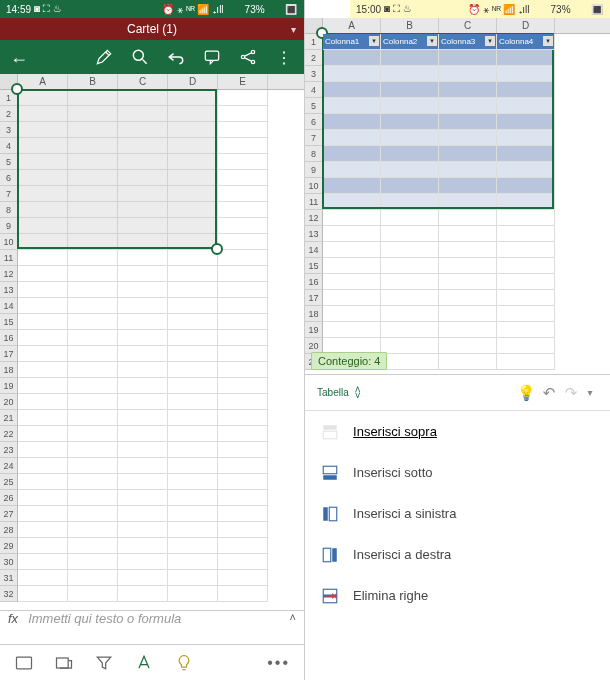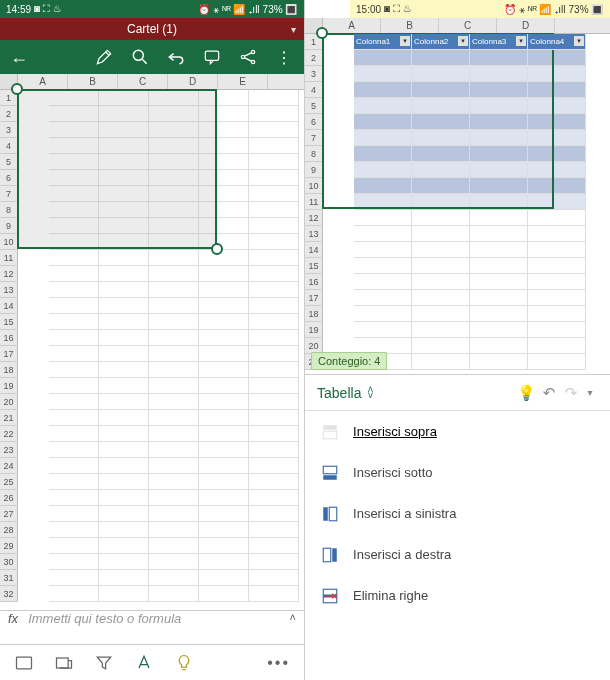--- a/index.html
+++ b/index.html
@@ -4,21 +4,21 @@
 <style>
 * { margin: 0; padding: 0; box-sizing: border-box; font-family: -apple-system, sans-serif; }
 body { width: 610px; height: 680px; display: flex; background: #fff; overflow: hidden; }
 .pane { width: 333px; height: 680px; display: flex; flex-direction: column; position: relative; }
 .pane-left { border-right: 1px solid #ccc; }
 
 
 .status-bar { height: 18px; background: #1a6b3f; color: #fff; font-size: 10px; display: flex; align-items: center; padding: 0 6px; justify-content: space-between; }
 .pane-right .status-bar { background: #fef9c3; color: #333; margin-left: 45px; }
 .status-left { display: flex; gap: 3px; align-items: center; }
-.status-right { display: flex; gap: 3px; align-items: center; }
+.status-right { display: flex; gap: 21px; align-items: center; }
 
 
 .title-bar { height: 22px; background: #7f1d1d; color: #fff; display: flex; align-items: center; justify-content: center; font-size: 12px; position: relative; }
 .title-dd { position: absolute; right: 8px; font-size: 10px; opacity: 0.8; }
 
 
 .toolbar { height: 34px; background: #1a6b3f; display: flex; align-items: center; gap: 16px; padding: 0 10px; color: #fff; }
 .tb-back { font-size: 18px; }
 .tb-spacer { flex: 1; }
 .tb-icon { width: 20px; height: 20px; display: flex; align-items: center; justify-content: center; }
@@ -26,21 +26,21 @@
 
 .grid { flex: 1; overflow: hidden; background: #fff; position: relative; }
 .col-headers { display: flex; height: 16px; background: #e8e8e8; border-bottom: 1px solid #bbb; }
 .corner { width: 18px; background: #e0e0e0; border-right: 1px solid #bbb; }
 .col-h { width: 50px; text-align: center; font-size: 10px; color: #555; border-right: 1px solid #ccc; line-height: 16px; }
 .pane-right .col-h { width: 58px; }
 .grid-body { display: flex; }
 .row-headers { width: 18px; background: #e8e8e8; }
 .row-h { height: 16px; text-align: center; font-size: 9px; color: #555; border-bottom: 1px solid #ccc; border-right: 1px solid #bbb; line-height: 16px; }
 .cells { position: relative; flex: 1; }
-.row-cells { display: flex; height: 16px; margin-left: 31px; }
+.row-cells { display: flex; height: 16px; }
 .cell { width: 50px; height: 16px; border-right: 1px solid #ddd; border-bottom: 1px solid #ddd; font-size: 9px; line-height: 16px; padding: 0 2px; overflow: hidden; }
 .pane-right .cell { width: 58px; }
 
 
 .selection { position: absolute; border: 2px solid #1a6b3f; background: rgba(180,180,180,0.25); pointer-events: none; }
 .sel-handle { position: absolute; width: 12px; height: 12px; border: 2px solid #1a6b3f; border-radius: 50%; background: #fff; }
 
 
 .table-header-row .cell { background: #4a7bb8; color: #fff; font-size: 8px; padding: 0 2px; position: relative; }
 .filter-dd { position: absolute; right: 1px; top: 2px; width: 10px; height: 10px; background: #e0e0e0; font-size: 7px; text-align: center; line-height: 10px; color: #333; }
@@ -61,21 +61,21 @@
 .bb-icon { width: 20px; height: 20px; color: #666; }
 .bb-icon.active { color: #1a6b3f; }
 .bb-more { margin-left: auto; color: #666; letter-spacing: 2px; }
 
 
 .count-badge { position: absolute; background: #d4edc4; border: 1px solid #a8d088; color: #2a6020; font-size: 11px; padding: 2px 6px; border-radius: 1px; left: 6px; bottom: 4px; }
 
 
 .ribbon { border-top: 1px solid #ccc; }
 .ribbon-header { height: 36px; display: flex; align-items: center; padding: 0 12px; border-bottom: 1px solid #ddd; }
-.ribbon-title { color: #1a6b3f; font-size: 14px; }
+.ribbon-title { color: #1a6b3f; font-size: 10px; }
 .ribbon-dd { margin-left: 6px; color: #1a6b3f; font-size: 10px; display: flex; flex-direction: column; line-height: 6px; }
 .ribbon-spacer { flex: 1; }
 .ribbon-icon { width: 22px; text-align: center; color: #888; font-size: 15px; }
 .ribbon-icon.disabled { color: #ccc; }
 .ribbon-chev { width: 16px; text-align: center; color: #888; font-size: 10px; }
 
 .menu-item { height: 41px; display: flex; align-items: center; padding: 0 16px; gap: 14px; font-size: 13px; color: #444; }
 .menu-item.disabled { color: #000000; text-decoration: underline; }
 .menu-icon { width: 18px; height: 18px; display: flex; align-items: center; justify-content: center; }
 .menu-icon svg { width: 18px; height: 18px; }

